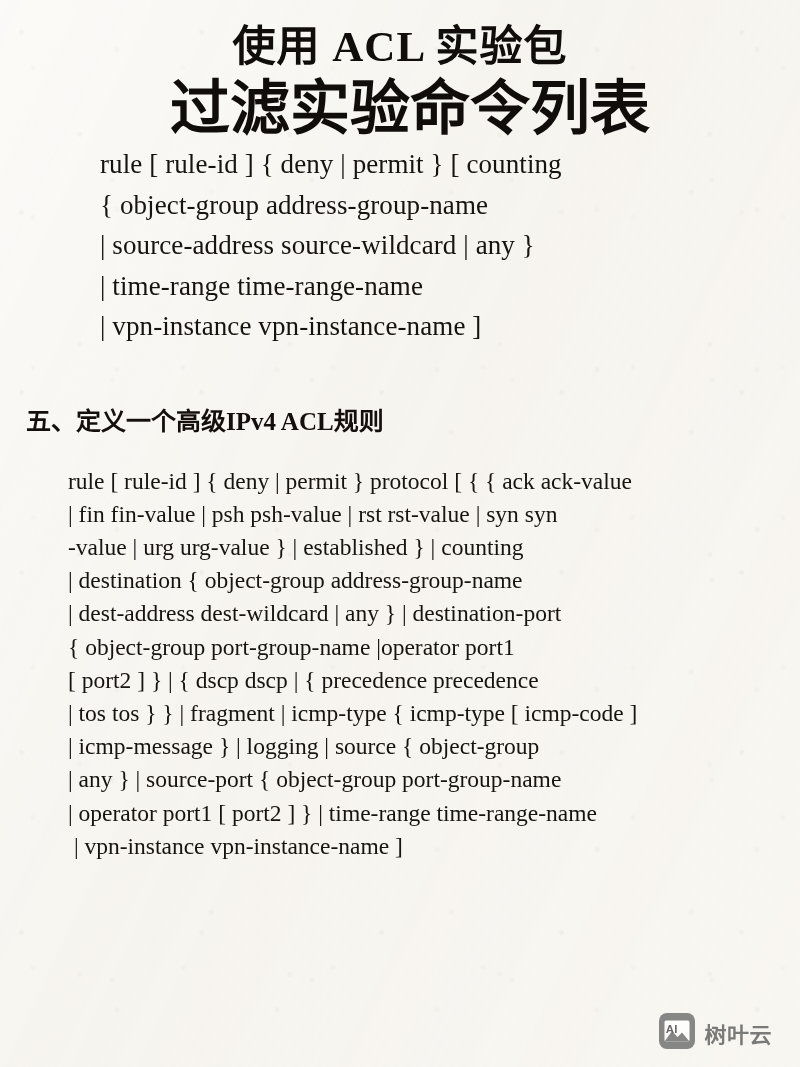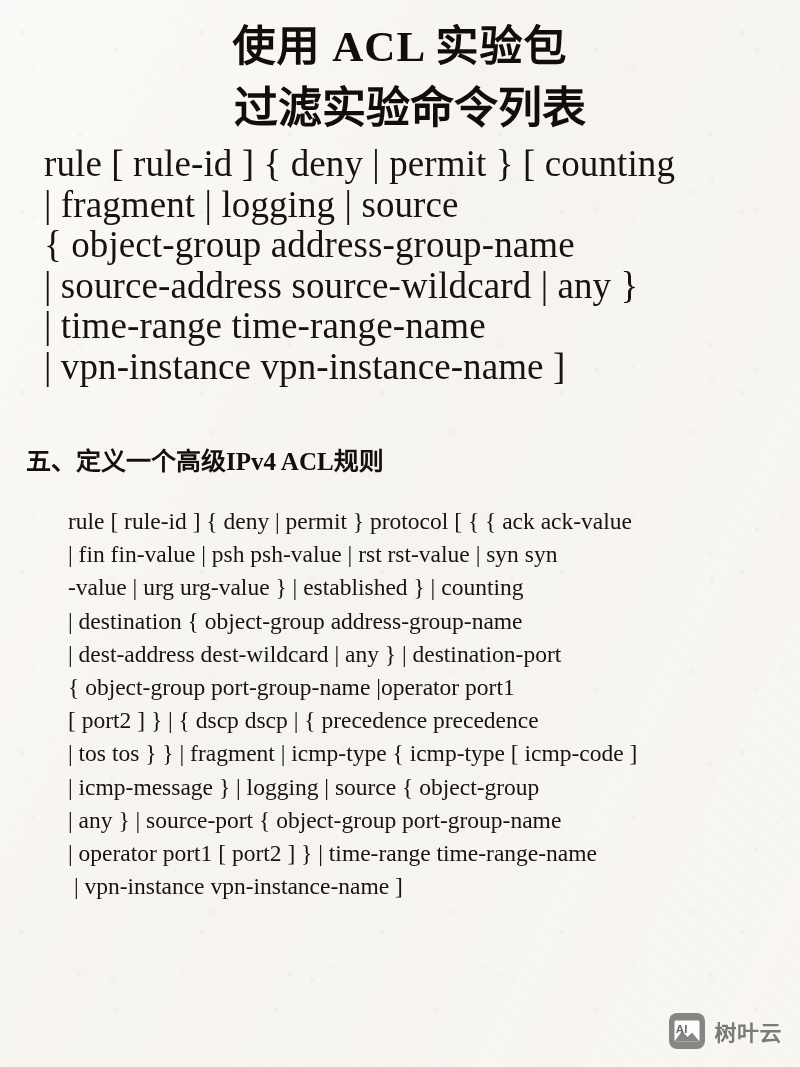--- a/index.html
+++ b/index.html
@@ -50,21 +50,21 @@
     font-family: "Liberation Serif", "DejaVu Serif", serif;
     font-weight: 700;
     font-size: 43px;
     line-height: 62px;
     letter-spacing: 1px;
     color: #100d0a;
     white-space: nowrap;
   }
   .title-line.second {
     letter-spacing: 0px;
-    font-size: 44px;
+    font-size: 60px;
     padding-left: 20px;
   }
 
   
   .section-heading {
     font-family: "Liberation Serif", "DejaVu Serif", serif;
     font-weight: 700;
     font-size: 25px;
     line-height: 34px;
     color: #140f0c;
@@ -73,23 +73,23 @@
   }
   .heading-4 { margin-top: 8px; }
   .heading-5 { margin-top: 0; font-family: Liberation Serif, serif; }
 
   
   .cmd-block {
     font-family: "Liberation Serif", "DejaVu Serif", serif;
     color: #17130f;
   }
   .cmd-block-1 {
-    margin-left: 44px;
+    margin-left: 100px;
     margin-top: 4px;
-    font-size: 37px;
+    font-size: 27px;
     line-height: 40.5px;
     letter-spacing: 0.1px;
   }
   .cmd-block-2 {
     margin-left: 68px;
     margin-top: 12px;
     font-size: 23.5px;
     line-height: 33.2px;
     letter-spacing: 0px;
   }
@@ -100,24 +100,24 @@
   .gap-between-sections {
     height: 58px;
   }
   .gap-heading-to-body {
     height: 14px;
   }
 
   
   .watermark {
     position: absolute;
-    right: 18px;
+    right: 28px;
     bottom: 18px;
     display: flex;
-    align-items: center;
+    align-items: flex-end;
     gap: 9px;
     z-index: 2;
     opacity: 0.82;
     padding-left: 16px;
   }
   .wm-icon {
     width: 36px;
     height: 36px;
     border-radius: 8px;
     background: #6e6e6e;
@@ -144,21 +144,20 @@
 <div class="page">
 
   <div class="title-block">
     <div class="title-line">使用 ACL 实验包</div>
     <div class="title-line second">过滤实验命令列表</div>
   </div>
 
 
   <div class="cmd-block cmd-block-1">
     <div class="cmd-line">rule [ rule-id ] { deny | permit } [ counting</div>
-    <div class="cmd-line">| fragment | logging | source</div>
     <div class="cmd-line">{ object-group address-group-name</div>
     <div class="cmd-line">| source-address source-wildcard | any }</div>
     <div class="cmd-line">| time-range time-range-name</div>
     <div class="cmd-line">| vpn-instance vpn-instance-name ]</div>
   </div>
 
   <div class="gap-between-sections"></div>
 
   <div class="section-heading heading-5">五、定义一个高级IPv4 ACL规则</div>
 

